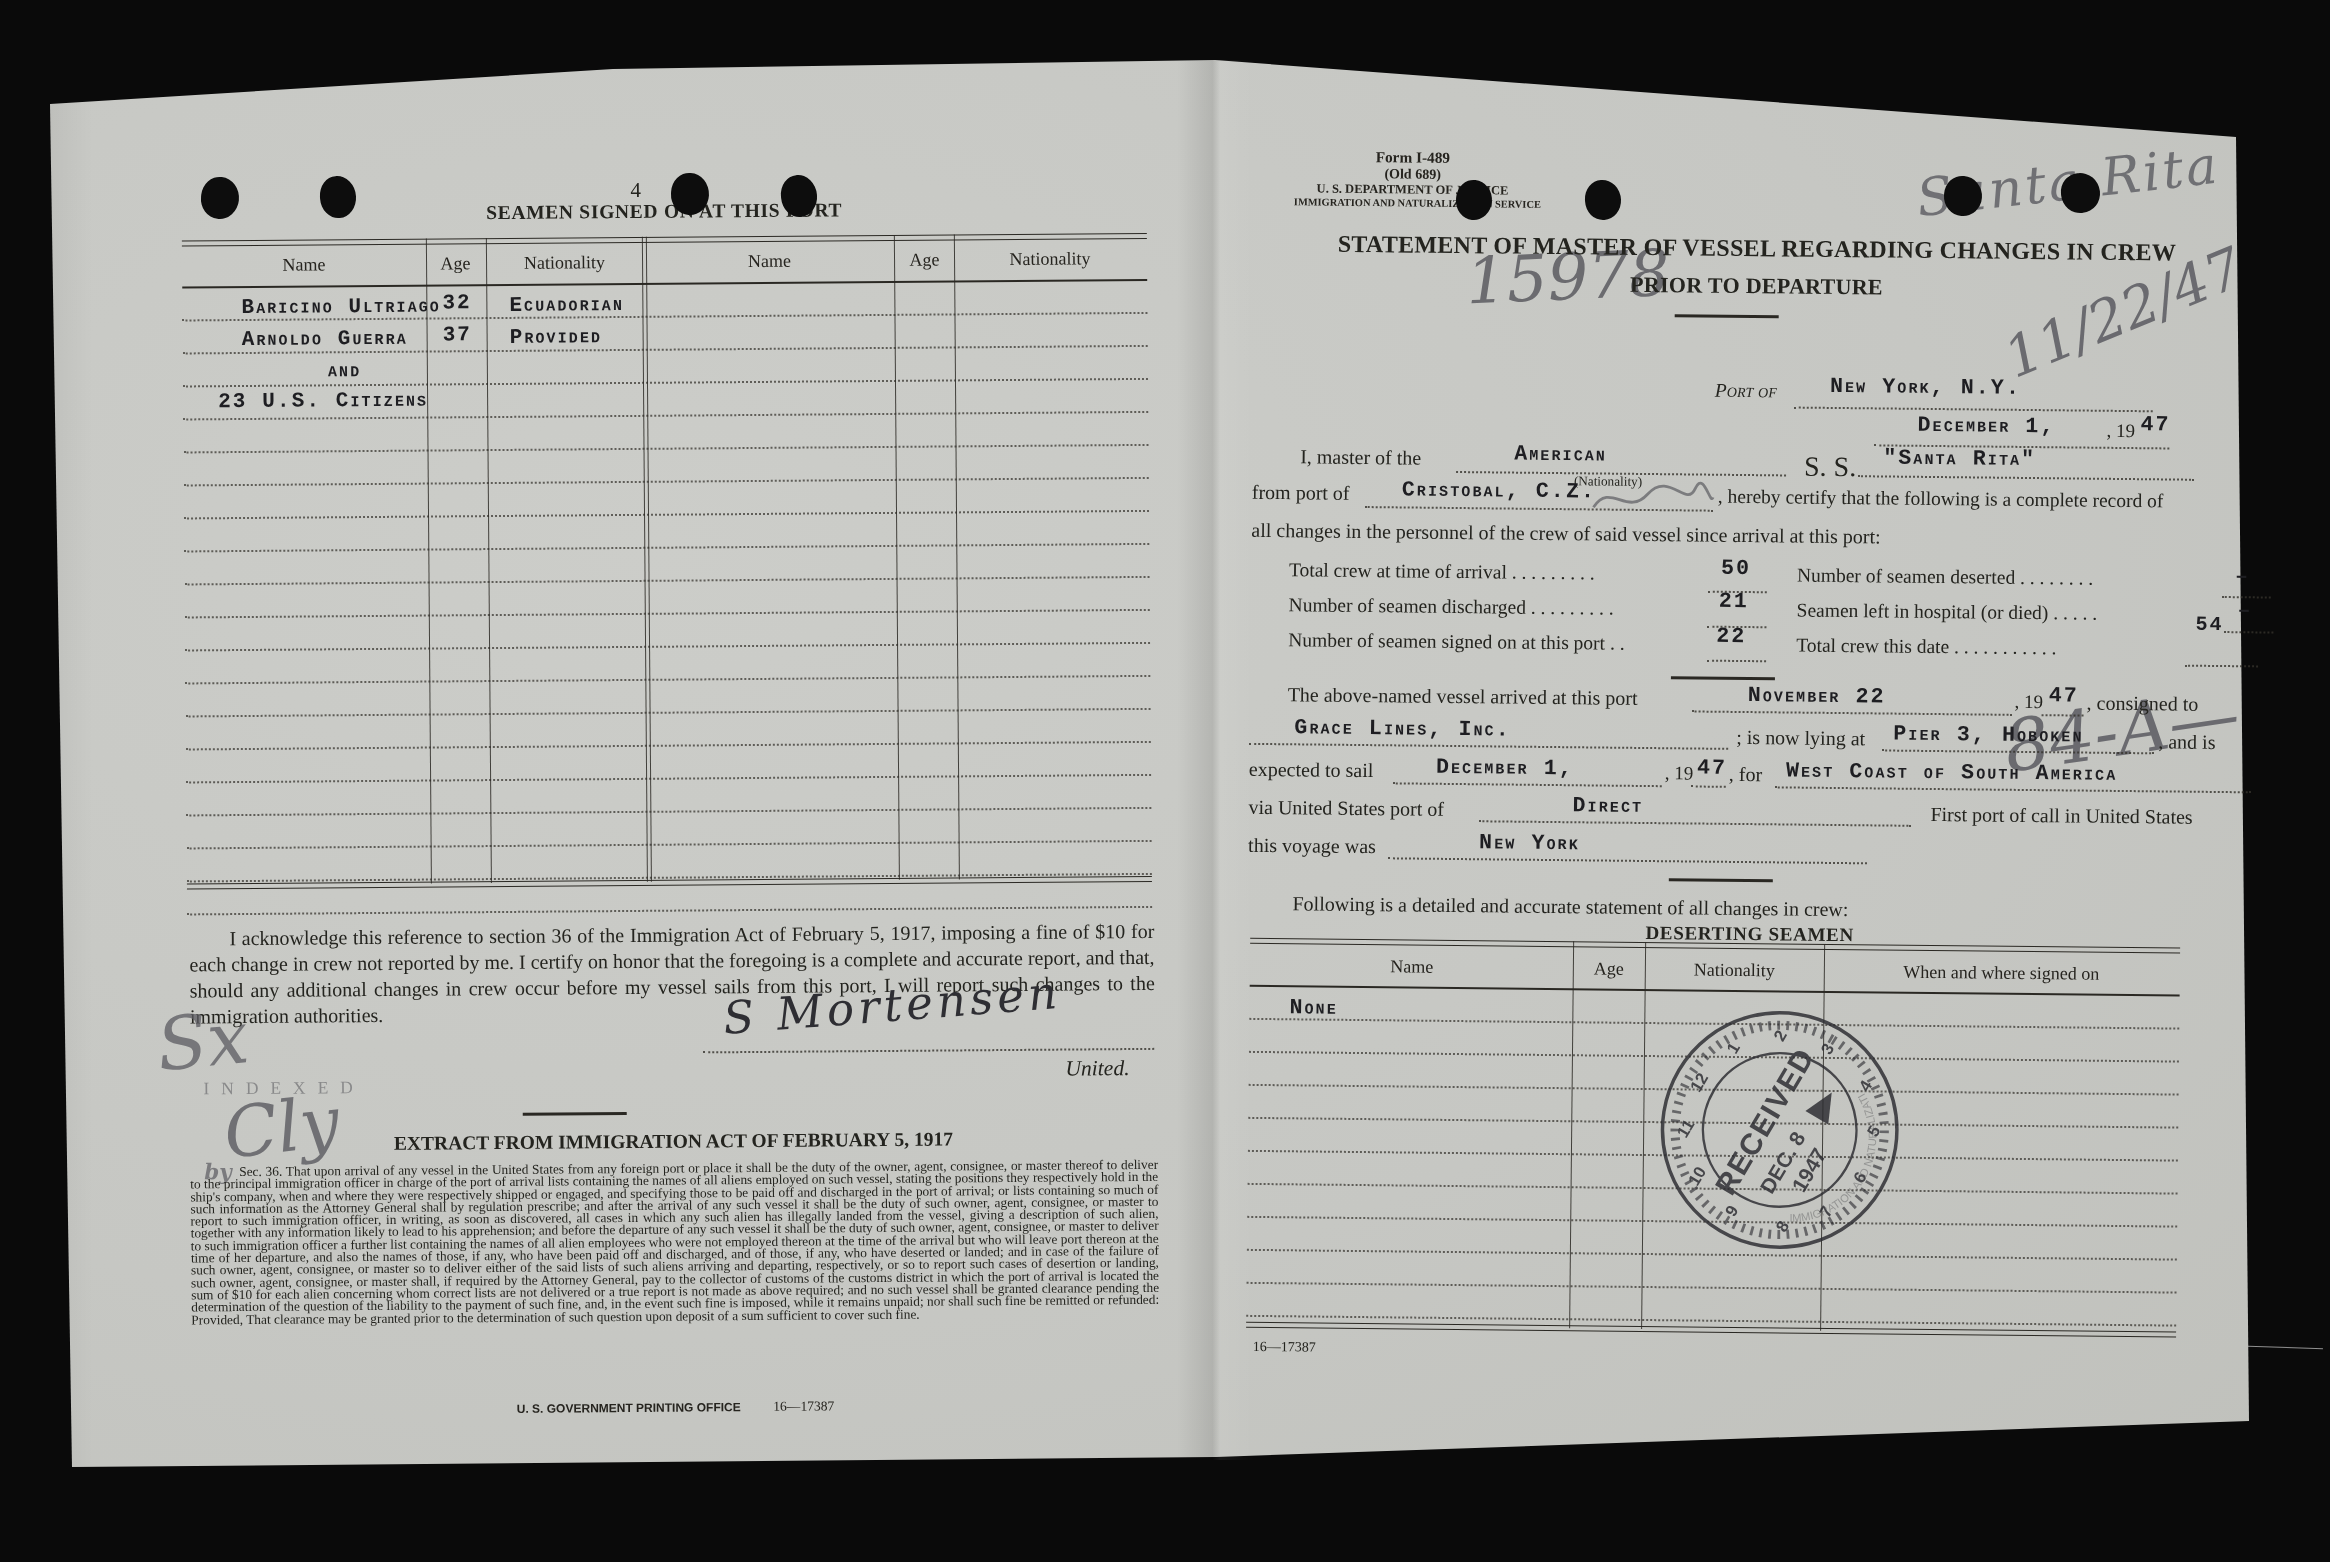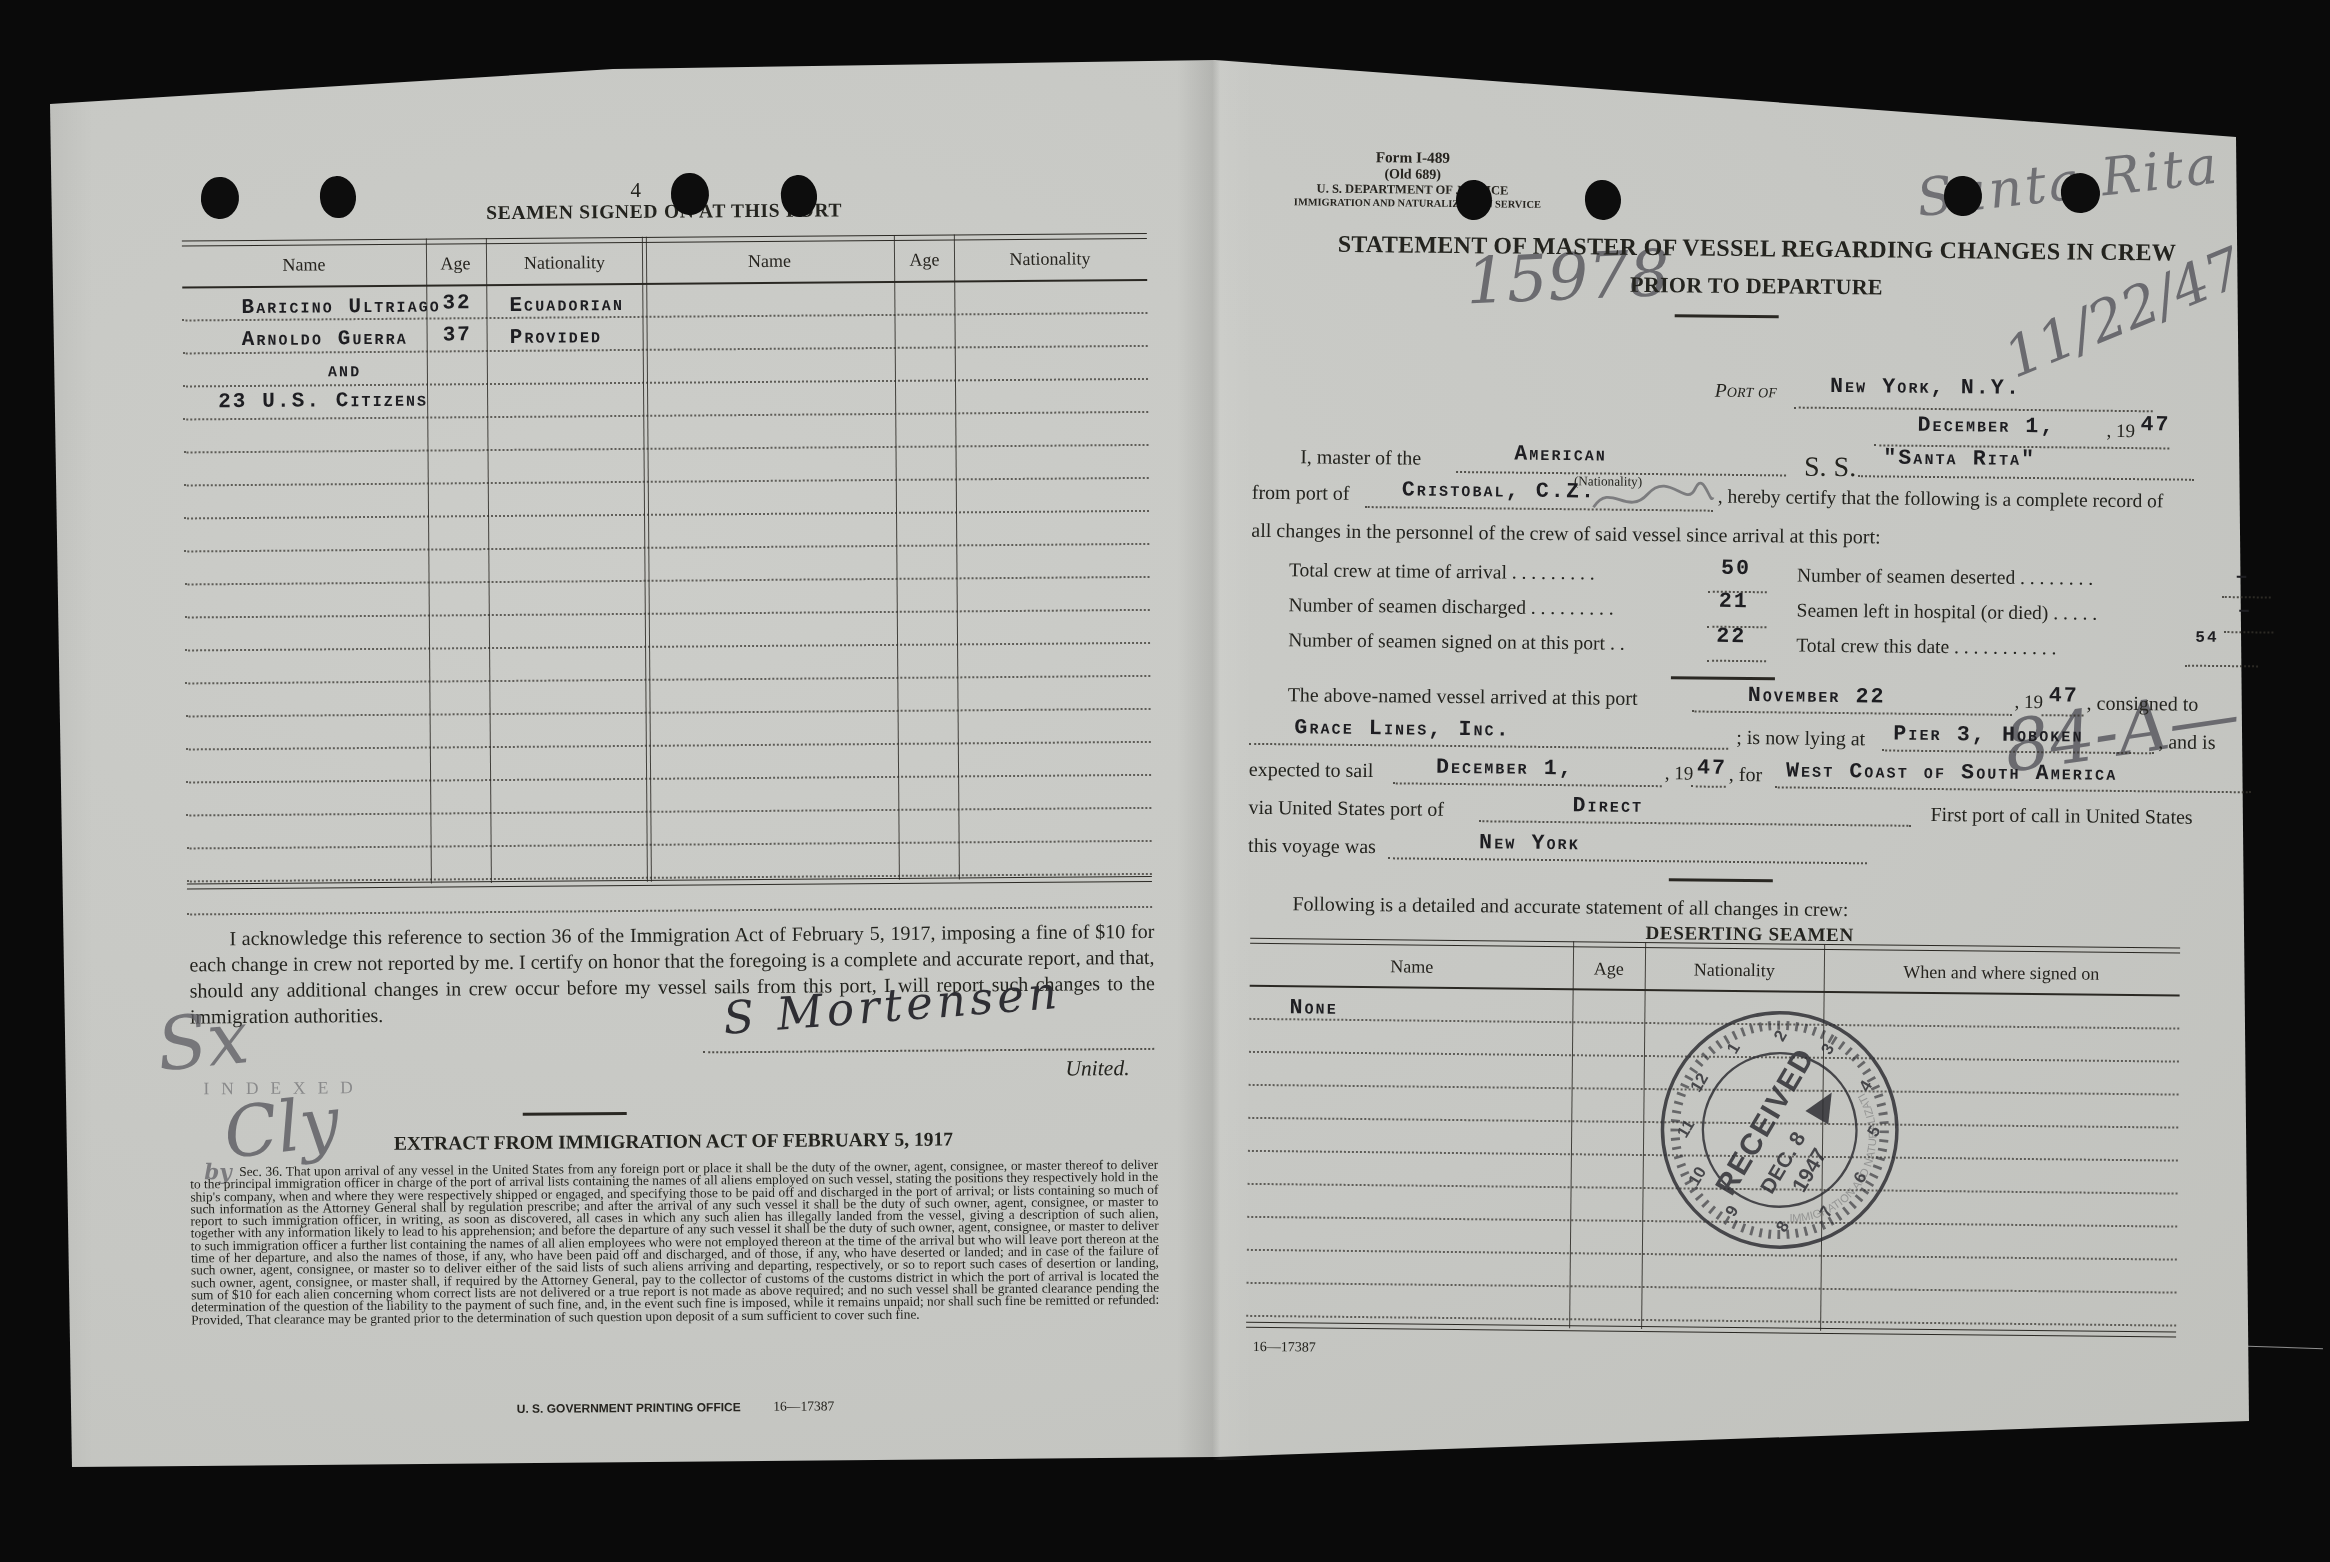--- a/index.html
+++ b/index.html
@@ -182,21 +182,21 @@
     <div class="abs mono" style="left:533px;top:589px;font-size:21.6px;">21</div>
     <div class="abs dot" style="left:522px;top:623px;width:59px;"></div>
     <div class="abs ser" style="left:611px;top:599px;font-size:19.5px;">Seamen left in hospital (or died) . . . . .</div>
     <div class="abs mono" style="left:1052px;top:593px;font-size:21.6px;">–</div>
     <div class="abs dot" style="left:1039px;top:623px;width:49px;"></div>
 
     <div class="abs ser" style="left:103px;top:634px;font-size:19.5px;">Number of seamen signed on at this port . .</div>
     <div class="abs mono" style="left:531px;top:624px;font-size:21.6px;">22</div>
     <div class="abs dot" style="left:522px;top:657px;width:59px;"></div>
     <div class="abs ser" style="left:611px;top:634px;font-size:19.5px;">Total crew this date . . . . . . . . . . .</div>
-    <div class="abs mono" style="left:1010px;top:624px;font-size:16px;">54</div>
+    <div class="abs mono" style="left:1010px;top:608px;font-size:20px;">54</div>
     <div class="abs dot" style="left:1000px;top:657px;width:73px;"></div>
 
     <div class="abs rule" style="left:486px;top:677px;width:104px;"></div>
 
     <div class="abs ser" style="left:103px;top:688px;font-size:20px;">The above-named vessel arrived at this port</div>
     <div class="abs mono" style="left:563px;top:683px;font-size:21.6px;">November 22</div>
     <div class="abs dot" style="left:507px;top:708px;width:320px;"></div>
     <div class="abs ser" style="left:830px;top:688px;font-size:19px;">, 19</div>
     <div class="abs mono" style="left:864px;top:680px;font-size:21.6px;">47</div>
     <div class="abs dot" style="left:857px;top:708px;width:42px;"></div>

